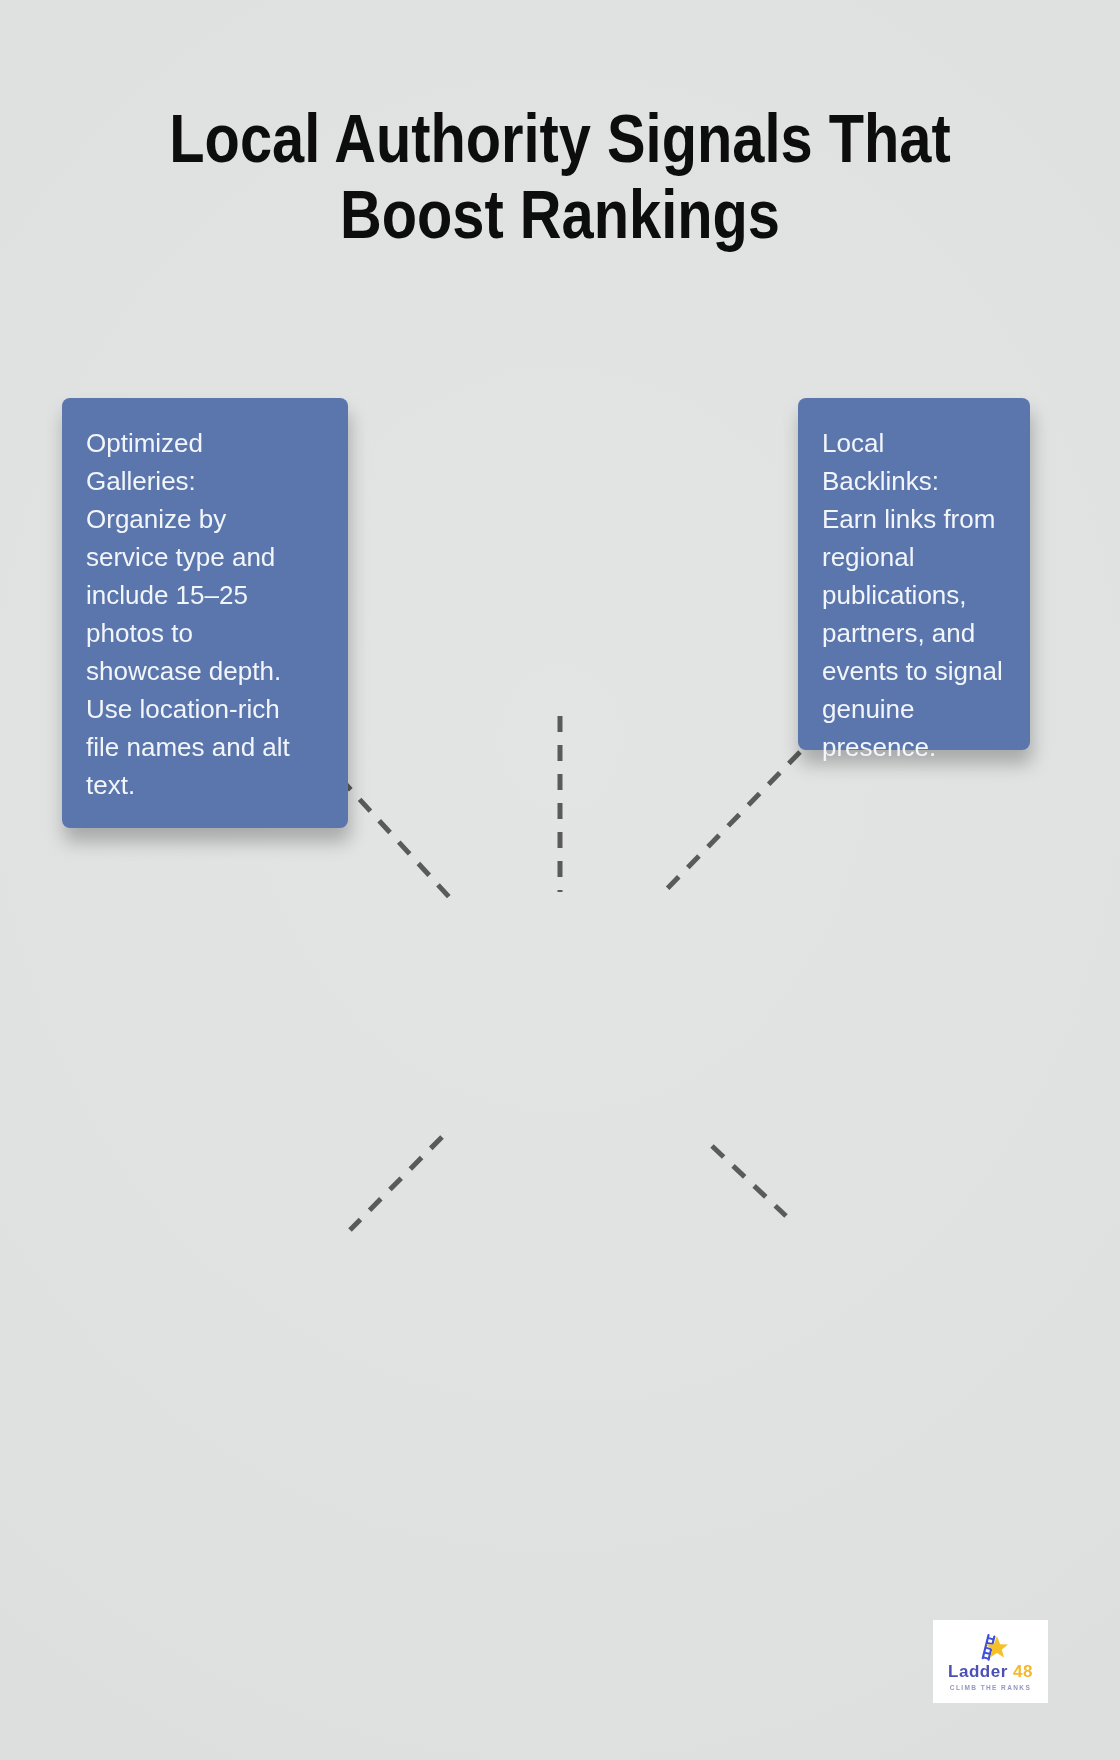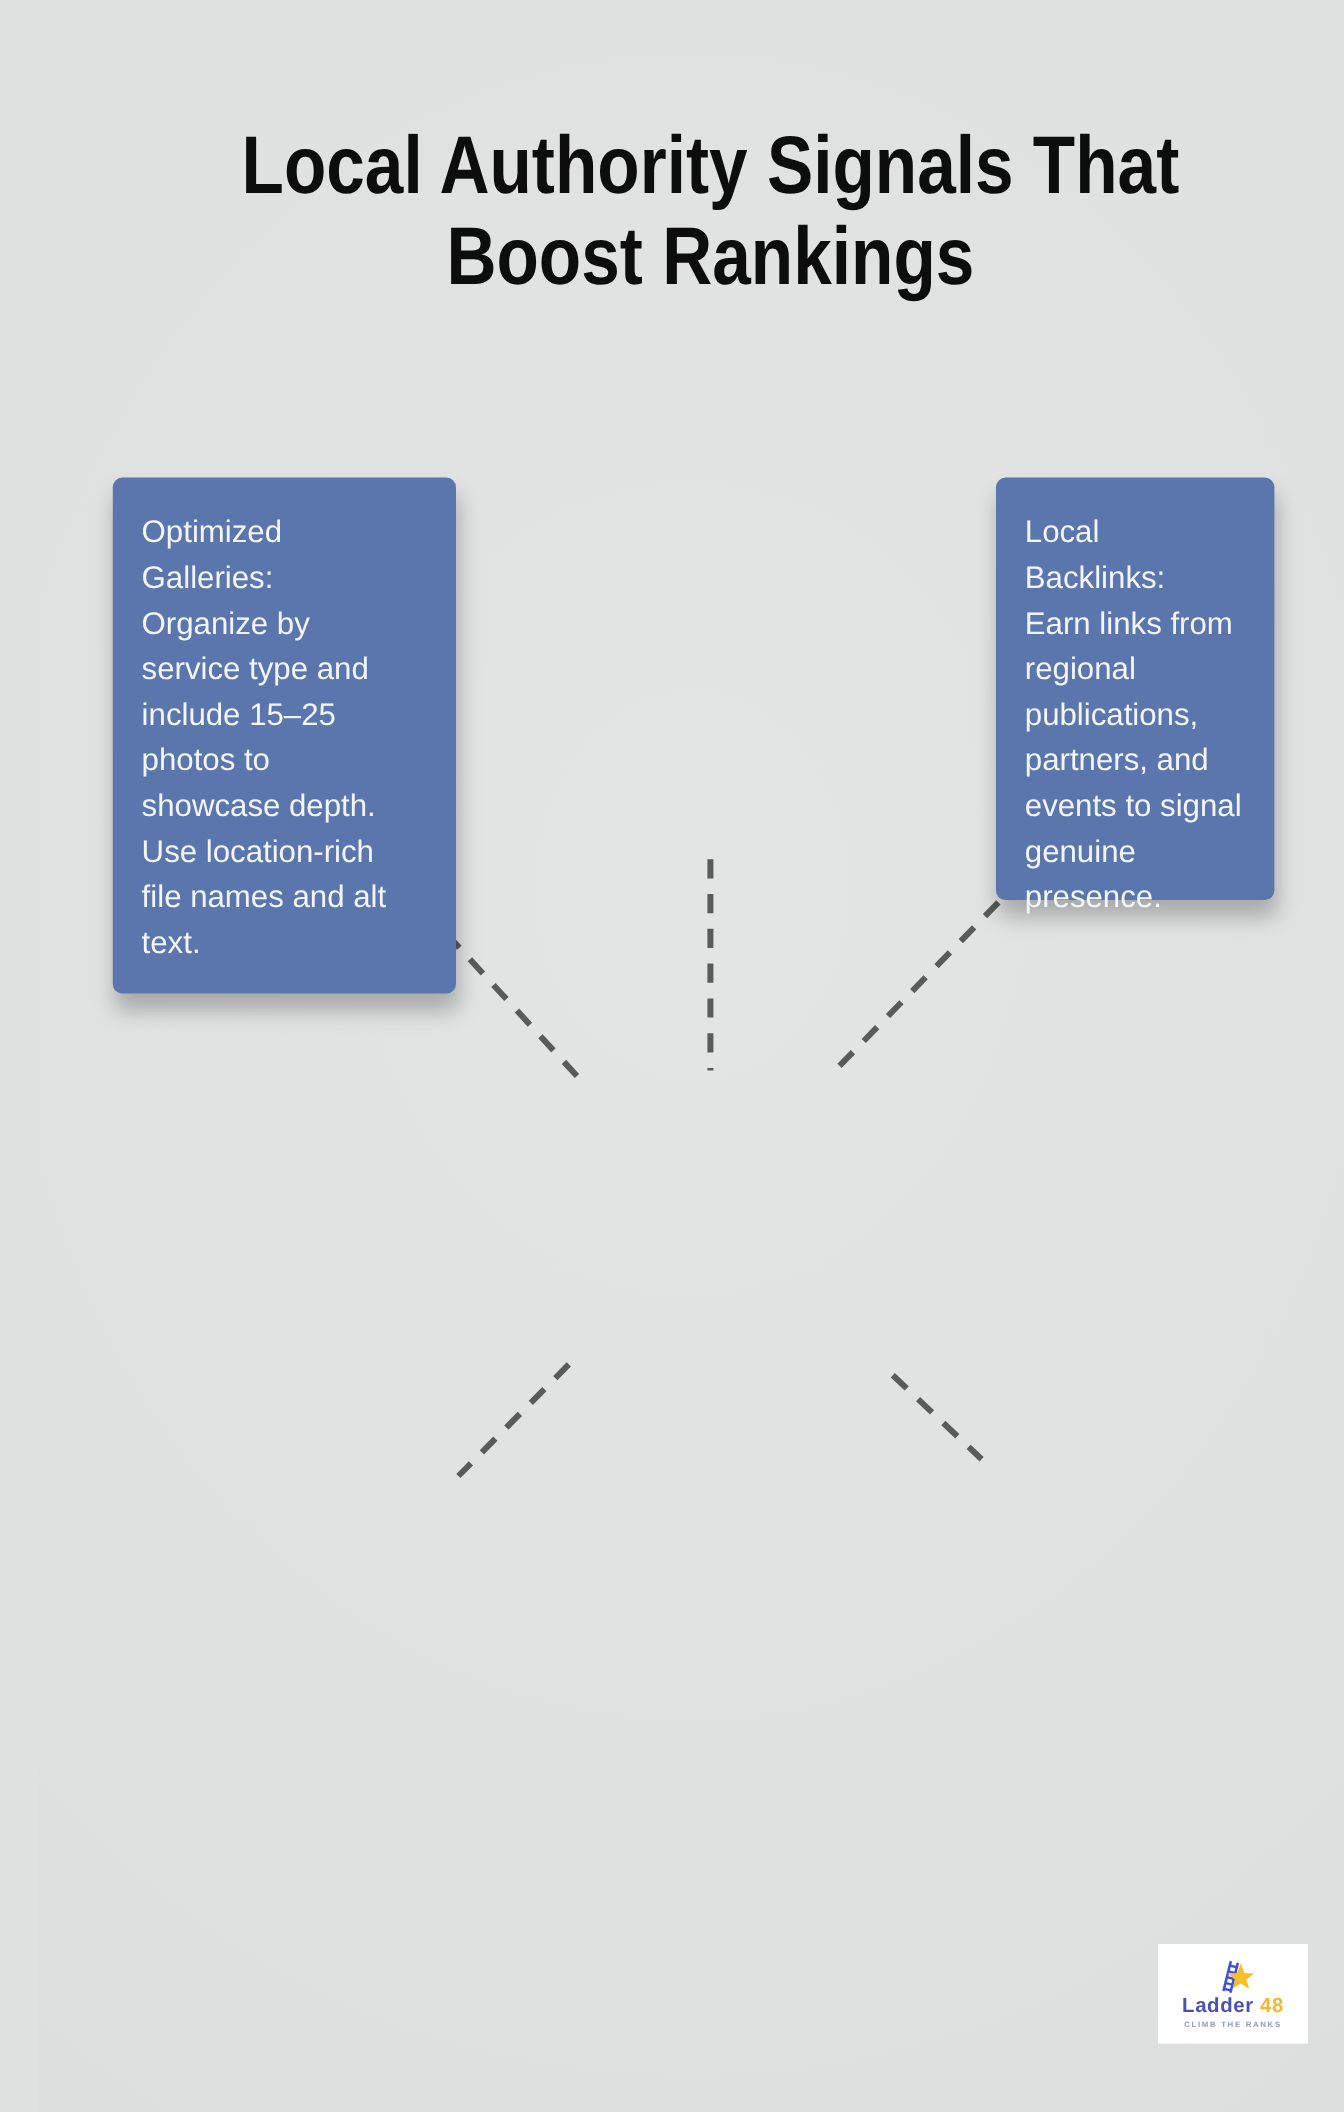--- a/index.html
+++ b/index.html
@@ -11,21 +11,20 @@
     height: 1760px;
     position: relative;
     overflow: hidden;
     background: #e0e1e1;
     font-family: "Liberation Sans", sans-serif;
   }
   .canvas {
     position: absolute;
     inset: 0;
     background: radial-gradient(ellipse 120% 90% at 50% 42%, #e3e4e4 0%, #dfe0e0 60%, #d9dada 100%);
-    margin-left: 32px;
   }
   .page-title {
     position: absolute;
     top: 100px;
     left: 0;
     width: 1120px;
     text-align: center;
     font-size: 68px;
     line-height: 76px;
     font-weight: 700;
@@ -77,21 +76,21 @@
     font-size: 38px;
     font-weight: 700;
     color: #0d0d0d;
     transform: scaleX(0.95);
   }
   .logo-card {
     position: absolute;
     z-index: 2;
     left: 933px;
     top: 1620px;
-    width: 125px;
+    width: 115px;
     height: 83px;
     background: #ffffff;
     display: flex;
     flex-direction: column;
     align-items: center;
     justify-content: center;
   }
   .logo-icon {
     width: 36px;
     height: 30px;

